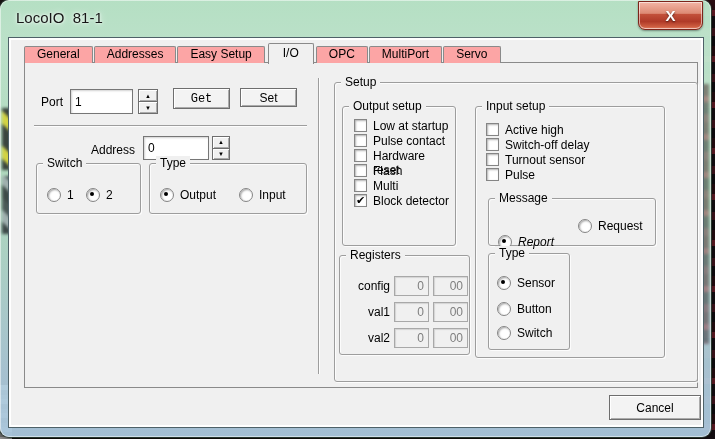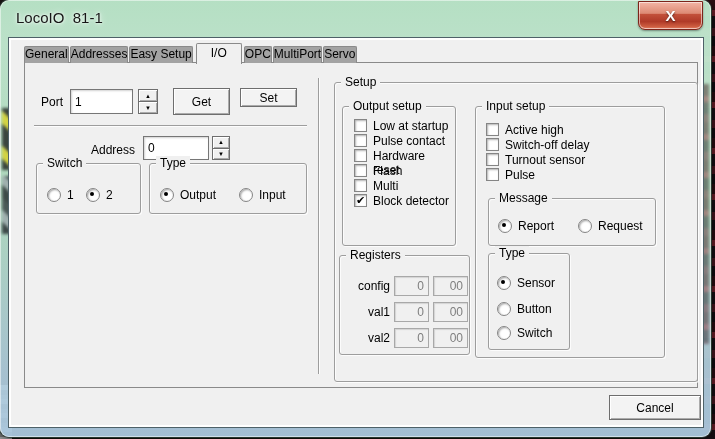--- a/index.html
+++ b/index.html
@@ -36,22 +36,22 @@
     box-shadow: inset 0 0 0 1px rgba(255,255,255,.55), 0 1px 2px rgba(0,0,0,.4);
     display:flex; align-items:center; justify-content:center; }
   .close-btn span { color:#fff; font-size:15px; font-weight:bold; line-height:15px;
     text-shadow:0 1px 2px rgba(0,0,0,.6); }
   
   .client { position:absolute; left:8px; top:37px; width:694px; height:389px;
     background:#f0f0f0; border:1px solid #4e6168;
     box-shadow: inset 0 0 0 2px rgba(255,255,255,.95); }
   
   .tabs { position:absolute; left:15px; top:4px; height:21px; display:flex; align-items:flex-end; z-index:6; }
-  .tab { box-sizing:border-box; height:17px; line-height:13px; padding:1px 0;
-    font-size:12px; color:#000; background:#a3a3a3;
+  .tab { box-sizing:border-box; height:17px; line-height:13px; padding:1px 12px;
+    font-size:12px; color:#000; background:#fca5a5;
     border:1px solid #8a8a8a; border-bottom:none; border-radius:2px 2px 0 0; margin-right:1px; }
   .tab.active { height:21px; line-height:17px; padding:1px 14px; margin:0 2px -1px 2px;
     position:relative; z-index:7; background:#f0f0f0; }
   .pane { position:absolute; left:15px; top:24px; width:674px; height:326px;
     border:1px solid #8a8a8a; background:#f0f0f0; box-sizing:border-box; }
   
   .lbl { position:absolute; font-size:12px; line-height:14px; color:#000; }
   .btn { position:absolute; box-sizing:border-box; background:#f3f3f3;
     border:1px solid #6e6e6e; box-shadow: inset 1px 1px 0 #fff, inset -1px -1px 0 #ababab;
     font-size:12px; color:#000; display:flex; align-items:center; justify-content:center; }
@@ -122,21 +122,21 @@
     </div>
 
     <div class="pane">
 
       <span class="lbl" style="left:16px; top:32px;">Port</span>
       <div class="edit" style="left:45px; top:26px; width:63px; height:25px;">1</div>
       <div class="spin" style="left:113px; top:26px; width:20px; height:25px;">
         <div class="sb">▲</div>
         <div class="sb">▼</div>
       </div>
-      <div class="btn" style="left:148px; top:25px; width:57px; height:27px;">Get</div>
+      <div class="btn" style="left:148px; top:25px; width:57px; height:21px;font-family:Liberation Mono, monospace;">Get</div>
       <div class="btn" style="left:215px; top:25px; width:57px; height:19px;">Set</div>
 
       <div class="hsep" style="left:9px; top:62px; width:273px;"></div>
 
       <span class="lbl" style="left:18px; top:80px; width:92px; text-align:right;">Address</span>
       <div class="edit" style="left:118px; top:73px; width:66px; height:24px;">0</div>
       <div class="spin" style="left:187px; top:73px; width:18px; height:24px;">
         <div class="sb">▲</div>
         <div class="sb">▼</div>
       </div>
@@ -239,21 +239,21 @@
               <span>Turnout sensor</span>
             </div>
             <div class="cb-item">
               <span class="cb"></span>
               <span>Pulse</span>
             </div>
           </div>
 
           <div class="gbox" style="left:12px; top:91px; width:168px; height:48px;">
             <span class="legend">Message</span>
-            <div class="radio-item" style="left:9px; top:20px;">
+            <div class="radio-item" style="left:9px; top:36px;font-style:italic;">
               <span class="rb on"></span>
               <span>Report</span>
             </div>
             <div class="radio-item" style="left:89px; top:20px;">
               <span class="rb"></span>
               <span>Request</span>
             </div>
           </div>
 
           <div class="gbox" style="left:12px; top:146px; width:82px; height:97px;">

